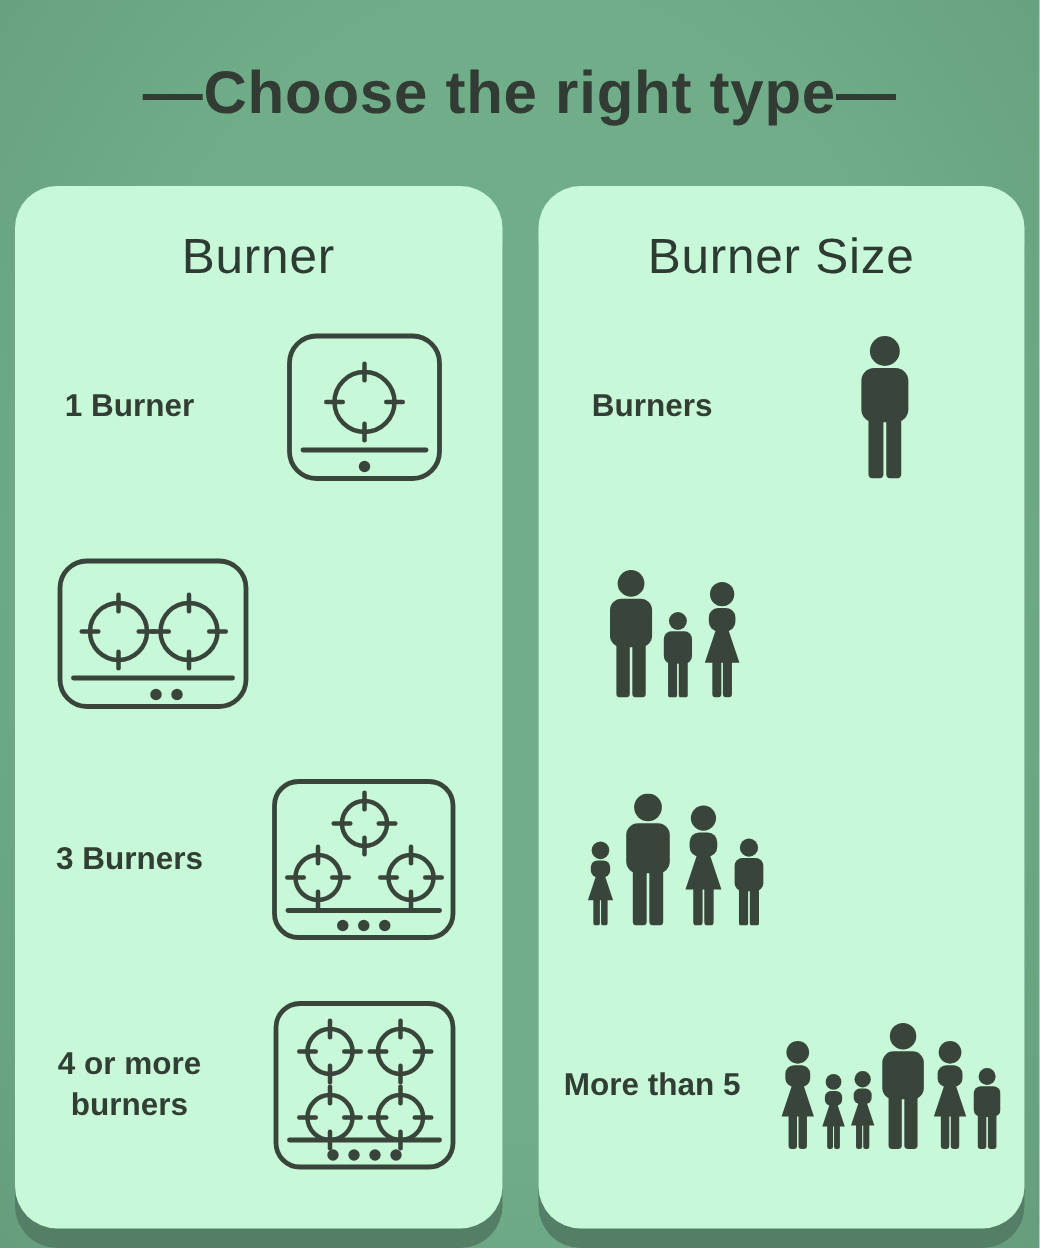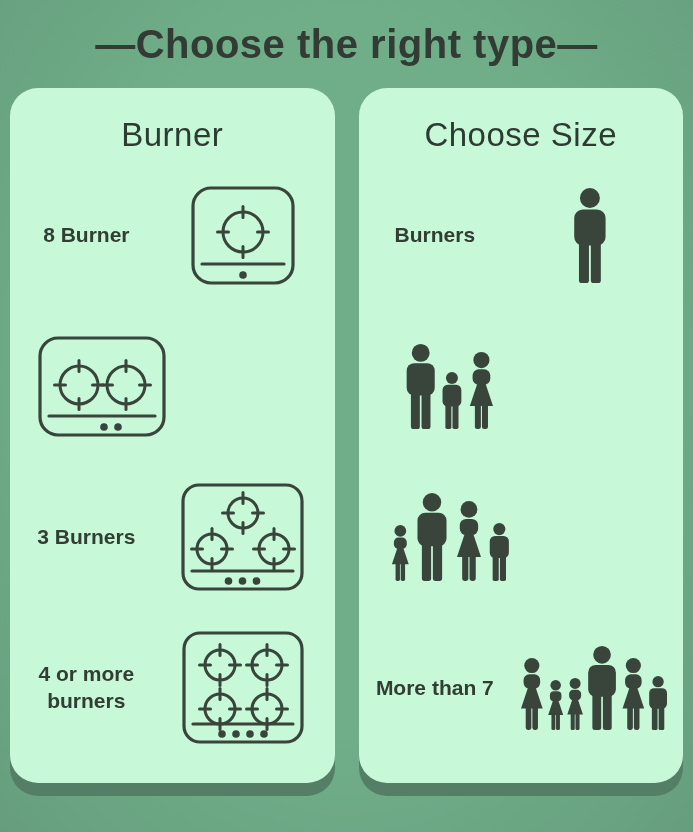--- a/index.html
+++ b/index.html
@@ -3,21 +3,21 @@
 <meta charset="utf-8">
 <style>
   html,body{margin:0;padding:0;}
   body{
     width:693px;height:832px;overflow:hidden;
     background:radial-gradient(ellipse at 50% 45%, #70ae89 55%, #669e7d 100%);
     font-family:"Liberation Sans","DejaVu Sans",sans-serif;
     -webkit-font-smoothing:antialiased;
   }
   .title-bar{
-    height:88px;display:flex;align-items:center;justify-content:center;
+    height:124px;display:flex;align-items:center;justify-content:center;
   }
   .title-bar h1{
     margin:0;font-size:40px;font-weight:800;letter-spacing:.5px;
     color:#333c34;
   }
   .panels{
     display:flex;gap:24px;padding:0 10px;height:695px;
   }
   .panel{
     flex:1;background:#c7f8d8;border-radius:28px;
@@ -47,21 +47,21 @@
 
 <div class="title-bar">
   <h1>—Choose the right type—</h1>
 </div>
 
 <div class="panels">
   <section class="panel">
     <div class="panel-header">Burner</div>
     <div class="rows">
         <div class="row">
-          <div class="row-label">8 Burner</div>
+          <div class="row-label">1 Burner</div>
           <div class="row-icon">
             <svg width="104" height="99" viewBox="0 0 104 99">
               <rect x="2" y="2" width="100" height="95" rx="18" fill="none" stroke="#39443b" stroke-width="3.2"></rect>
               <circle cx="52" cy="46" r="20" fill="none" stroke="#39443b" stroke-width="3"></circle>
               <line x1="52" y1="20.5" x2="52" y2="31.5" stroke="#39443b" stroke-width="3" stroke-linecap="round"></line>
               <line x1="52" y1="60.5" x2="52" y2="71.5" stroke="#39443b" stroke-width="3" stroke-linecap="round"></line>
               <line x1="26.5" y1="46" x2="37.5" y2="46" stroke="#39443b" stroke-width="3" stroke-linecap="round"></line>
               <line x1="66.5" y1="46" x2="77.5" y2="46" stroke="#39443b" stroke-width="3" stroke-linecap="round"></line>
               <line x1="11" y1="78" x2="93" y2="78" stroke="#39443b" stroke-width="3.2" stroke-linecap="round"></line>
               <circle cx="52" cy="89" r="3.8" fill="#39443b"></circle>
@@ -144,21 +144,21 @@
               <circle cx="40" cy="103" r="3.8" fill="#39443b"></circle>
               <circle cx="54" cy="103" r="3.8" fill="#39443b"></circle>
               <circle cx="68" cy="103" r="3.8" fill="#39443b"></circle>
               <circle cx="82" cy="103" r="3.8" fill="#39443b"></circle>
             </svg>
           </div>
         </div>
       </div>
   </section>
   <section class="panel">
-    <div class="panel-header">Choose Size</div>
+    <div class="panel-header">Burner Size</div>
     <div class="rows">
         <div class="row">
           <div class="row-label">Burners</div>
           <div class="row-icon">
             <svg width="44" height="95" viewBox="0 0 44 95">
               <g transform="translate(0,0) scale(0.95)" fill="#39443b">
                 <circle cx="22" cy="10.5" r="10.5"></circle>
                 <rect x="5.5" y="22.5" width="33" height="38" rx="9"></rect>
                 <rect x="10.5" y="52" width="10.5" height="48" rx="3"></rect>
                 <rect x="23" y="52" width="10.5" height="48" rx="3"></rect>
@@ -217,21 +217,21 @@
               <g transform="translate(98.56,30) scale(0.58)" fill="#39443b">
                 <circle cx="22" cy="10.5" r="10.5"></circle>
                 <rect x="5.5" y="22.5" width="33" height="38" rx="9"></rect>
                 <rect x="10.5" y="52" width="10.5" height="48" rx="3"></rect>
                 <rect x="23" y="52" width="10.5" height="48" rx="3"></rect>
               </g>
             </svg>
           </div>
         </div>
         <div class="row">
-          <div class="row-label">More than 7</div>
+          <div class="row-label">More than 5</div>
           <div class="row-icon">
             <svg width="151" height="84" viewBox="0 0 151 84">
               <g transform="translate(0,12) scale(0.72)" fill="#39443b">
                 <circle cx="22" cy="10.5" r="10.5"></circle>
                 <rect x="10.5" y="22.5" width="23" height="20" rx="8"></rect>
                 <polygon points="22,25 37,70 7,70"></polygon>
                 <rect x="13.5" y="66" width="7.8" height="34" rx="3"></rect>
                 <rect x="22.7" y="66" width="7.8" height="34" rx="3"></rect>
               </g>
               <g transform="translate(28.68,34) scale(0.5)" fill="#39443b">

